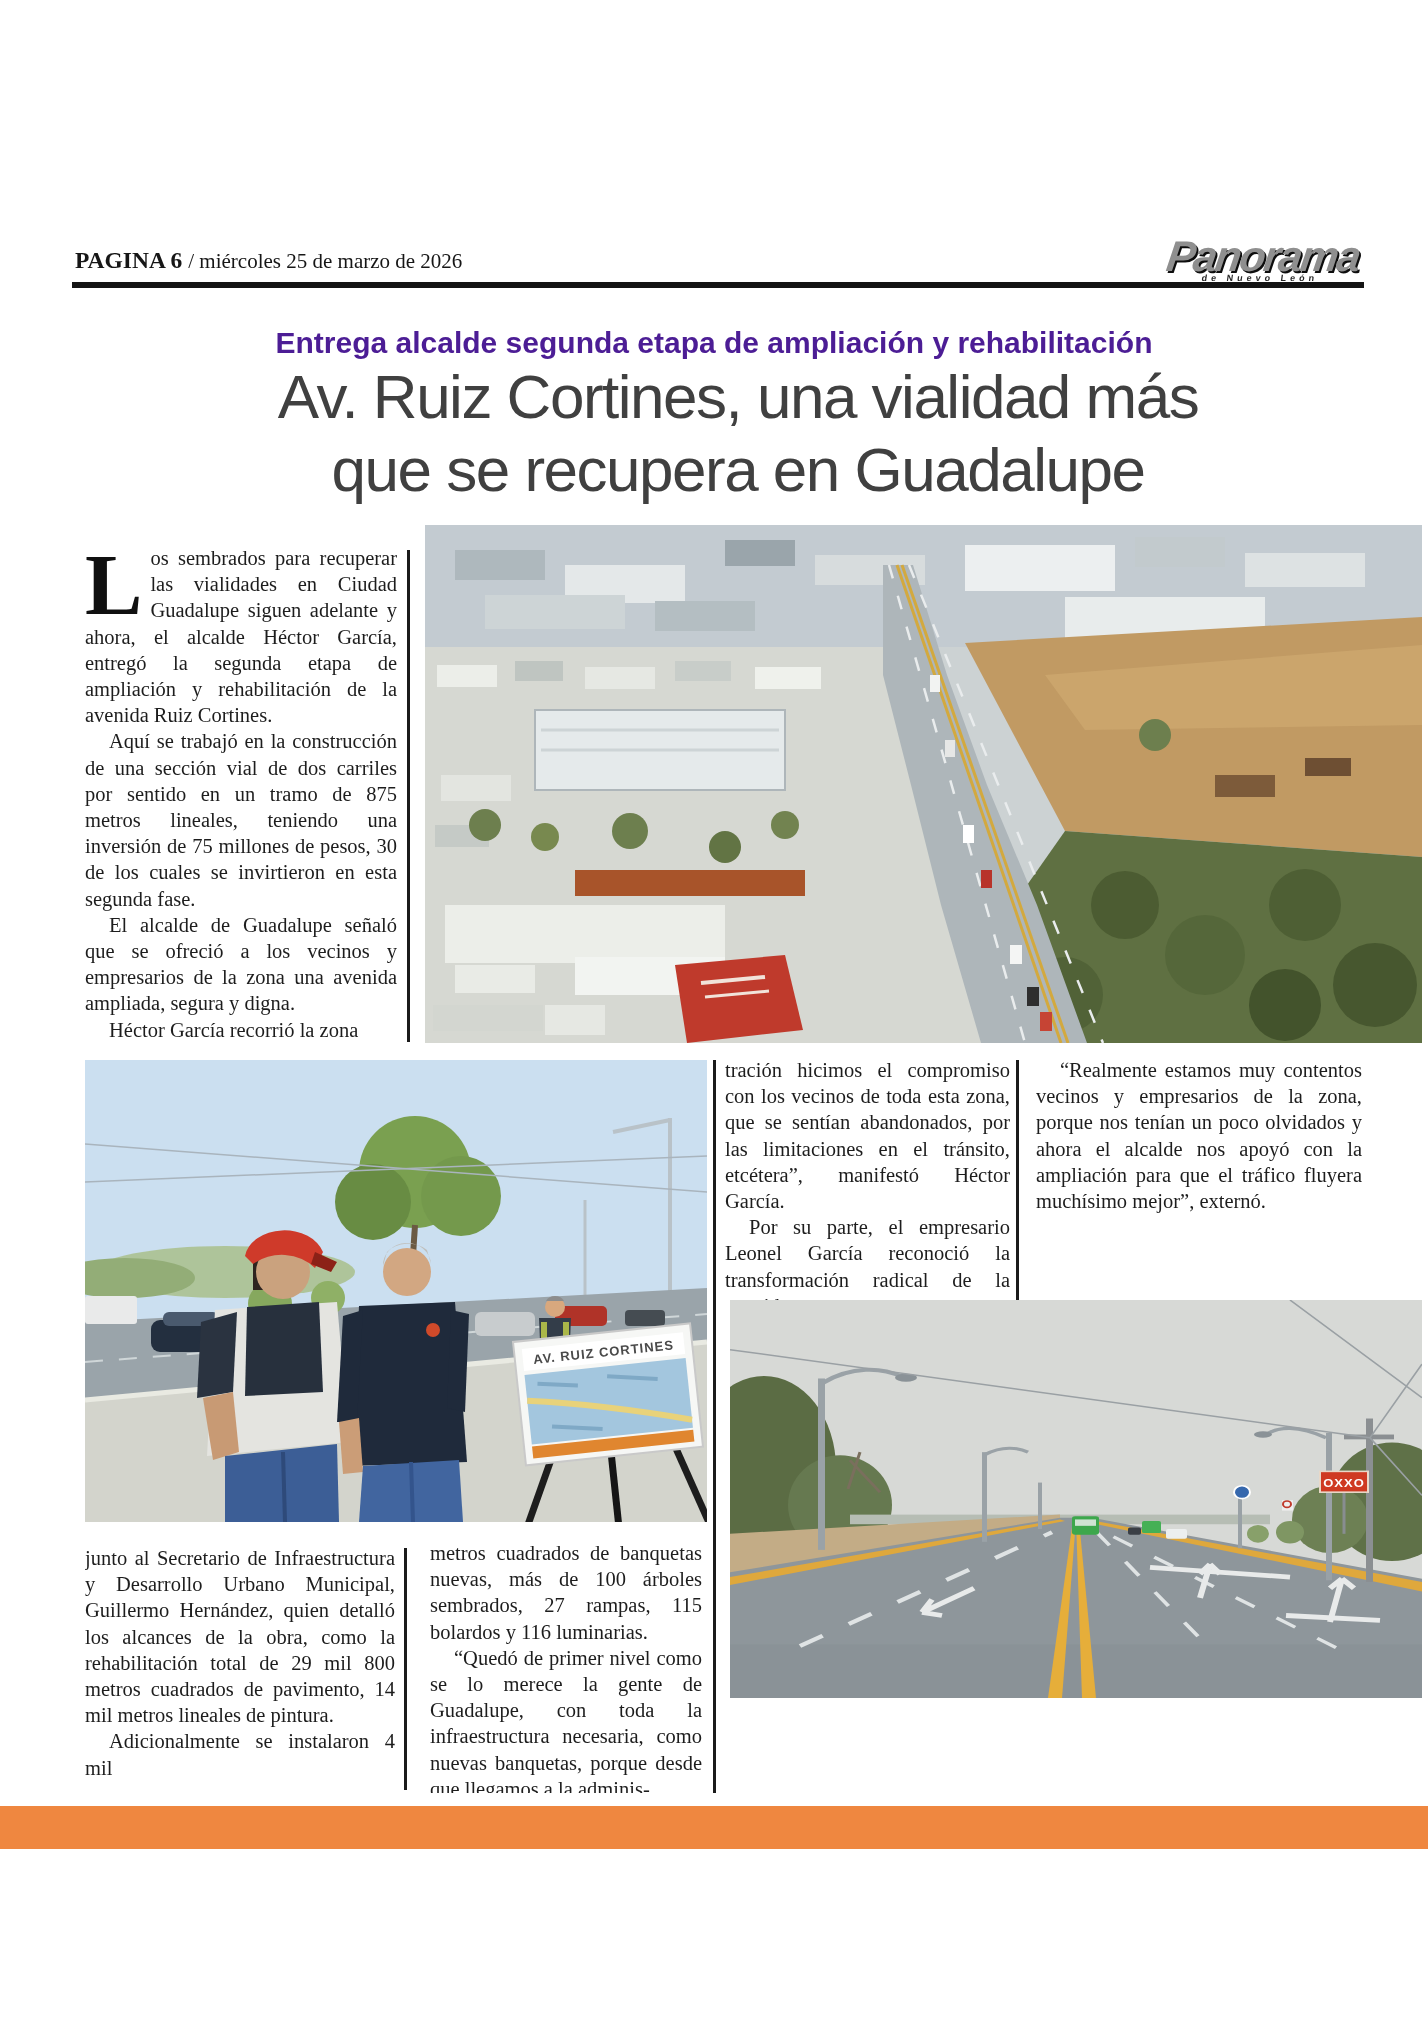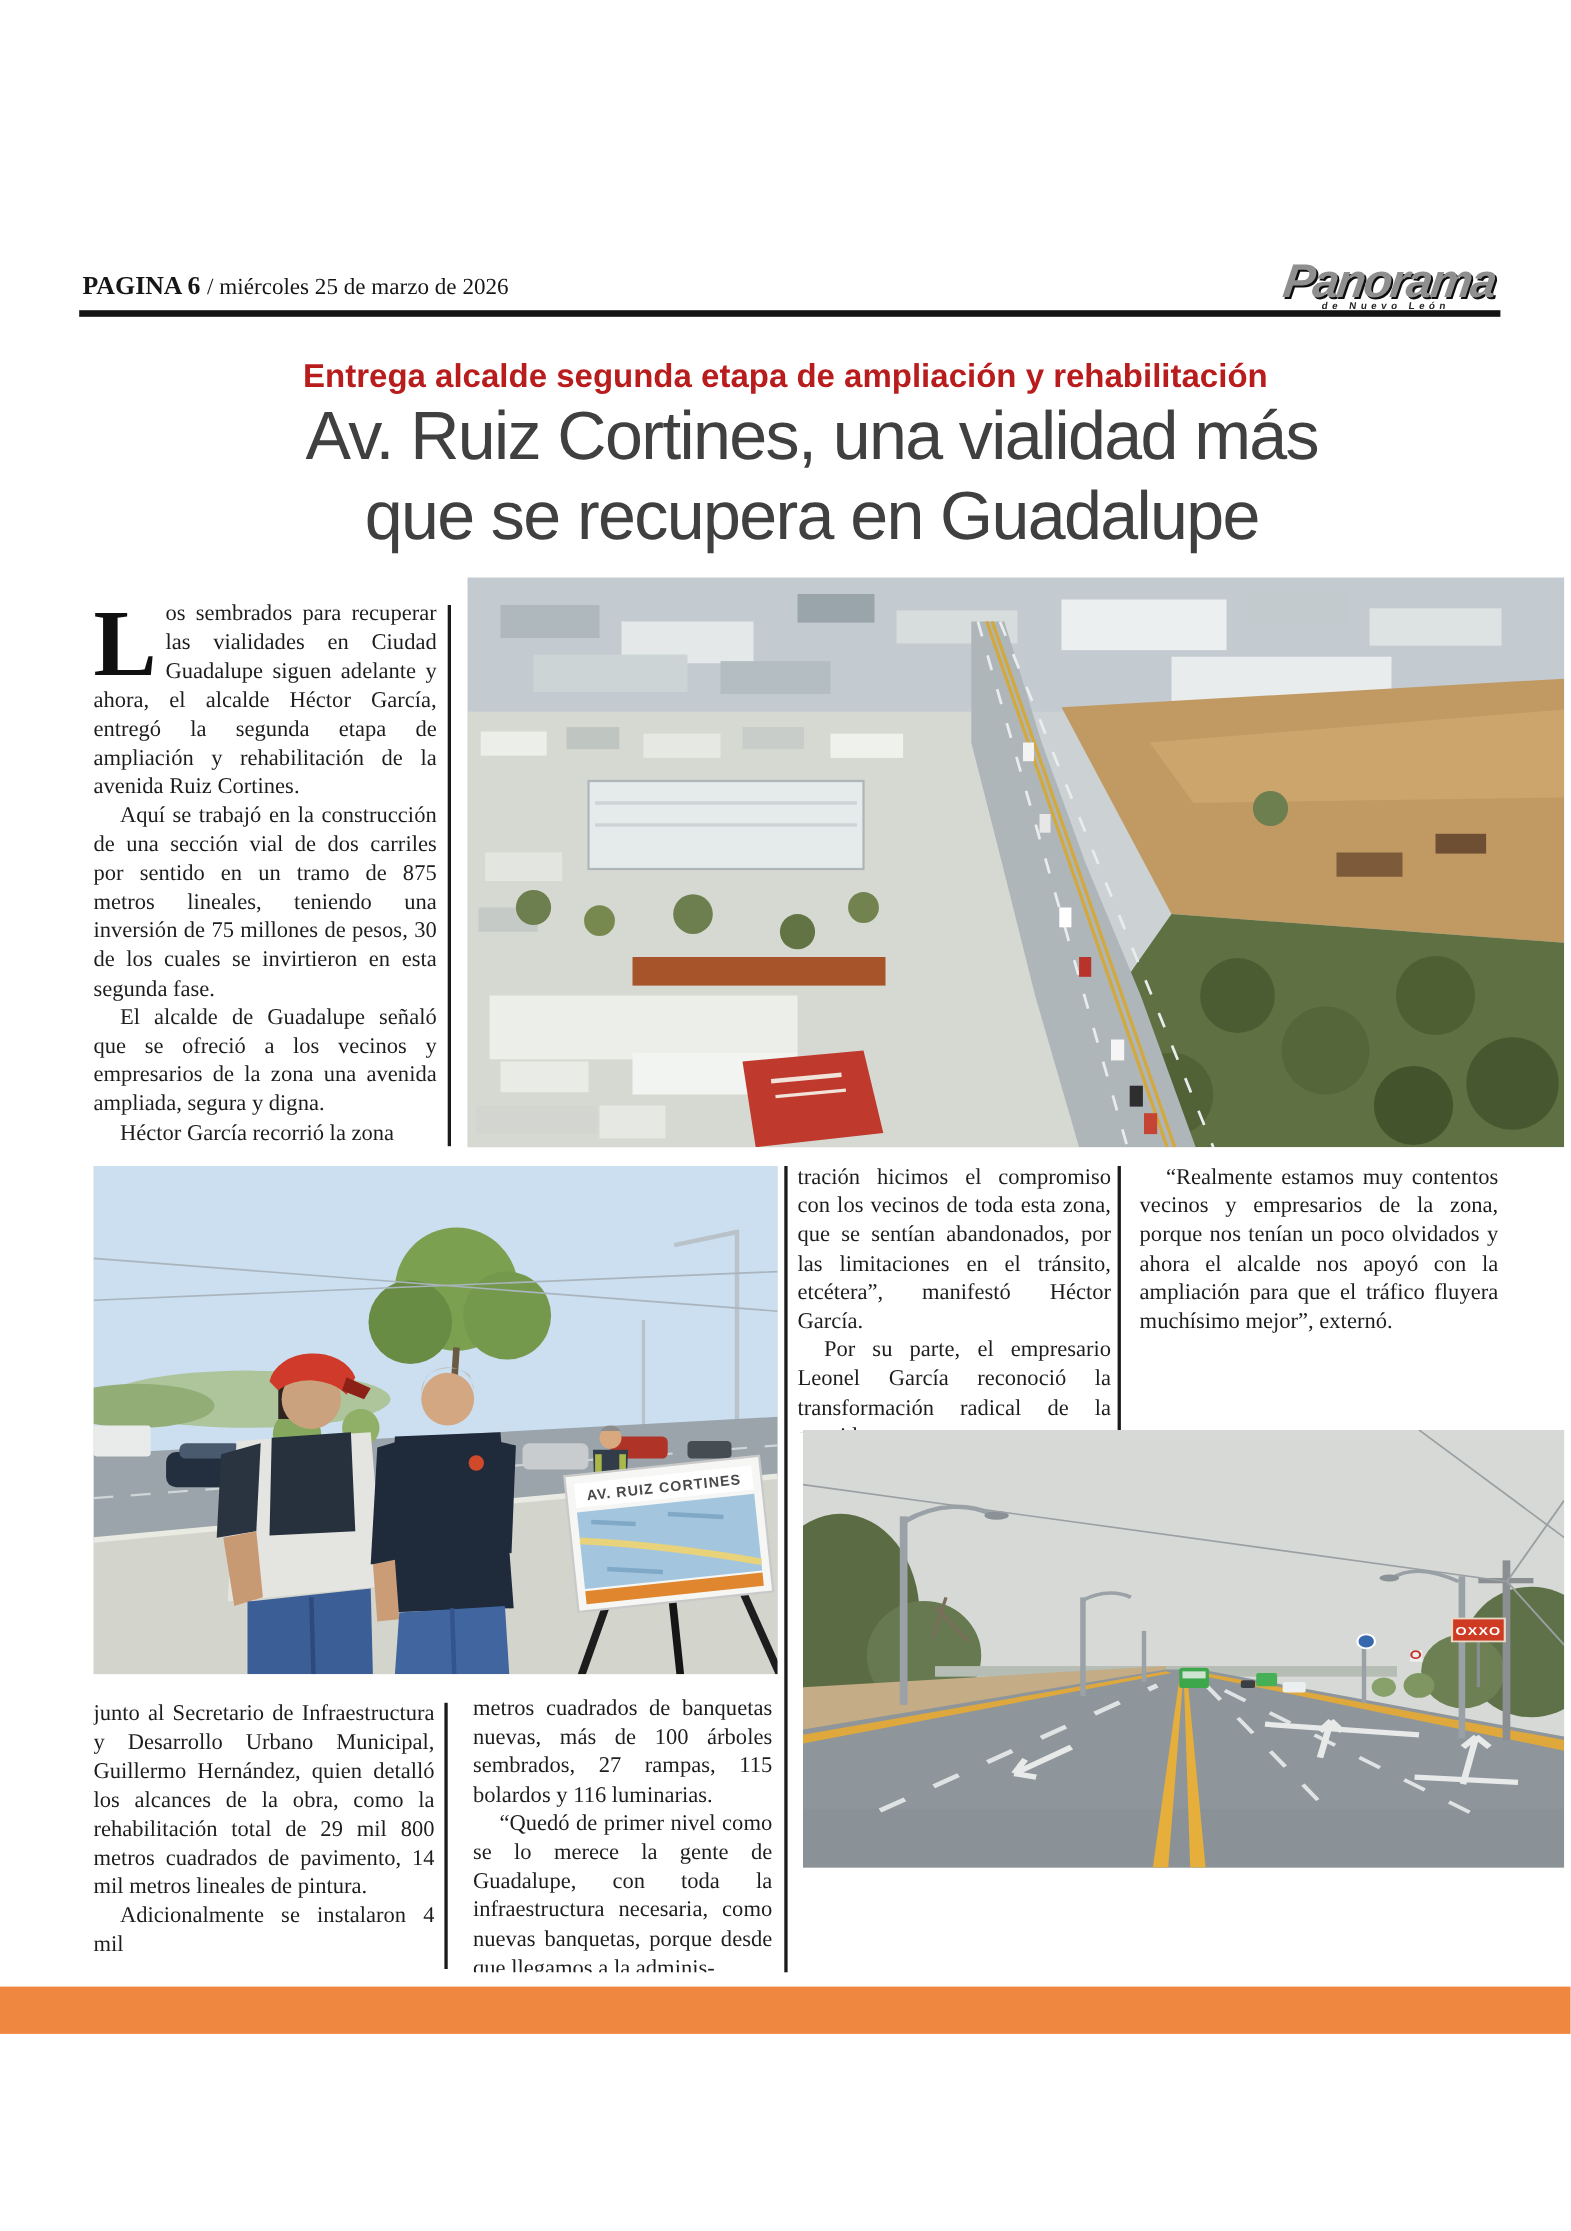--- a/index.html
+++ b/index.html
@@ -17,21 +17,21 @@
           transform:skewX(-8deg); }
   .logo-name { font-family:"Liberation Sans", sans-serif; font-style:italic; font-weight:bold;
     font-size:43px; line-height:40px; letter-spacing:-2px; color:#8f8f8f;
     text-shadow:2px 2px 0 #0d0d0d; }
   .logo-tag { font-family:"Liberation Sans", sans-serif; font-weight:bold; font-size:9px;
     letter-spacing:4px; color:#262626; margin-top:-3px; }
   .header-rule { position:absolute; top:282px; left:72px; width:1292px; height:6px; background:#141414; }
 
   
   .kicker { position:absolute; top:326px; left:0; width:1428px; text-align:center;
-    font-family:"Liberation Sans", sans-serif; font-weight:bold; font-size:30px; color:#b91c1c; }
+    font-family:"Liberation Sans", sans-serif; font-weight:bold; font-size:30px; color:#4c1d95; }
   .headline { position:absolute; top:360px; left:0; width:1428px; text-align:center;
     font-family:"Liberation Sans", sans-serif; font-weight:400; font-size:62px;
     line-height:73px; letter-spacing:-1.5px; color:#404040;padding-left:24px; }
 
   
   .col { position:absolute; overflow:hidden; text-align:justify;
     font-size:20.5px; line-height:26.2px; color:#1d1d1d; }
   .col p { margin:0; }
   .indent { text-indent:24px; }
   .dropcap { float:left; font-family:"Liberation Serif", serif; font-weight:bold;

